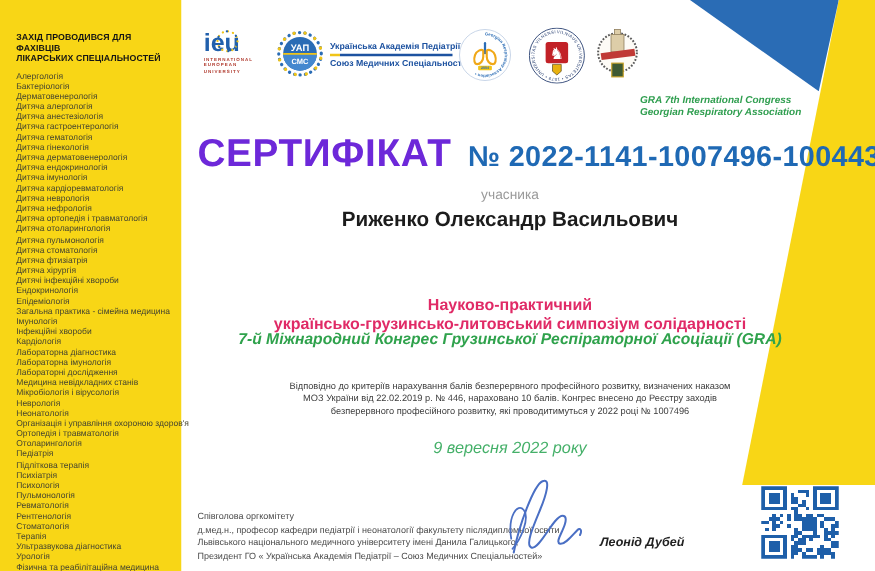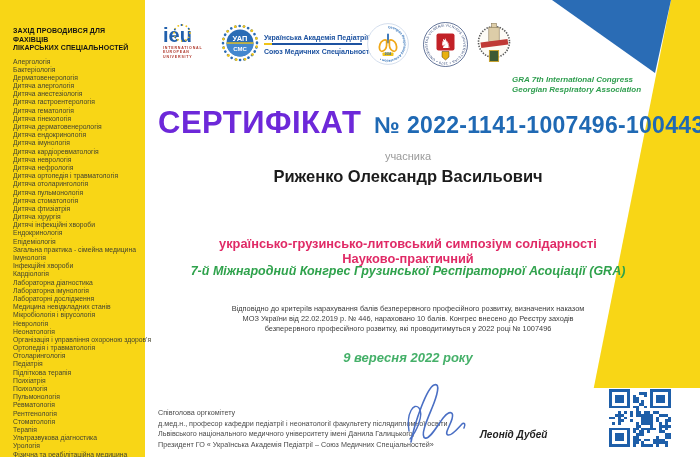--- a/index.html
+++ b/index.html
@@ -43,21 +43,21 @@
   .title-row{position:absolute;left:158px;top:104px;display:flex;align-items:baseline;z-index:2;}
   .cert-title{font-size:31px;font-weight:bold;color:#6d28d9;letter-spacing:.5px;line-height:38px;white-space:nowrap;}
   .cert-number{font-size:23px;font-weight:bold;color:#1f69b4;letter-spacing:.3px;margin-left:13px;white-space:nowrap;}
   .content-col{position:absolute;left:145px;width:462px;text-align:center;z-index:2;padding-left:32px;}
   .subtitle{top:150px;font-size:11px;color:#9a9a9a;}
   .recipient{top:167px;font-size:16.5px;font-weight:bold;color:#1c1c1c;}
   .congress-line{top:216px;font-size:12.5px;font-weight:bold;font-style:italic;color:#2fa24c;margin-top:48px;}
   .symposium{top:236px;font-size:12.8px;font-weight:bold;color:#e02a66;line-height:15.2px;}
   .symp-italic{font-style:italic;}
   .credit-note{top:304px;font-size:7.4px;color:#3c3c3c;line-height:9.9px;white-space:pre-line;}
-  .event-date{top:350px;font-size:13px;font-style:italic;font-weight:700;color:#45b069;}
+  .event-date{top:350px;font-size:13px;font-style:italic;font-weight:400;color:#45b069;}
 
   
   .footer-lines{position:absolute;left:158px;top:408px;font-size:7.2px;color:#4a4a4a;
                 line-height:10.6px;white-space:pre-line;z-index:2;}
   .signature{position:absolute;left:399px;top:379px;z-index:2;}
   .signer-name{position:absolute;left:469px;top:429px;font-size:10px;font-weight:bold;
                font-style:italic;color:#222;z-index:2;white-space:nowrap;margin-left:11px;}
   .qr{position:absolute;left:609px;top:389px;width:62px;height:58px;z-index:2;}
 </style>
 </head>
@@ -205,22 +205,22 @@
   <div class="title-row">
     <span class="cert-title">СЕРТИФІКАТ</span>
     <span class="cert-number">№ 2022-1141-1007496-100443</span>
   </div>
 
   <div class="content-col subtitle">учасника</div>
   <div class="content-col recipient">Риженко Олександр Васильович</div>
   <div class="content-col congress-line">7-й Міжнародний Конгрес Грузинської Респіраторної Асоціації (GRA)</div>
 
   <div class="content-col symposium">
+    <div>Науково-практичний</div>
     <div>українсько-грузинсько-литовський симпозіум солідарності</div>
-    <div>Науково-практичний</div>
   </div>
 
   <div class="content-col credit-note">Відповідно до критеріїв нарахування балів безперервного професійного розвитку, визначених наказом
 МОЗ України від 22.02.2019 р. № 446, нараховано 10 балів. Конгрес внесено до Реєстру заходів
 безперервного професійного розвитку,  які проводитимуться у 2022 році № 1007496</div>
   <div class="content-col event-date">9 вересня 2022 року</div>
 
   <div class="footer-lines">Співголова оргкомітету
 д.мед.н., професор кафедри педіатрії і неонатології  факультету післядипломної освіти
 Львівського національного медичного  університету імені Данила Галицького,

